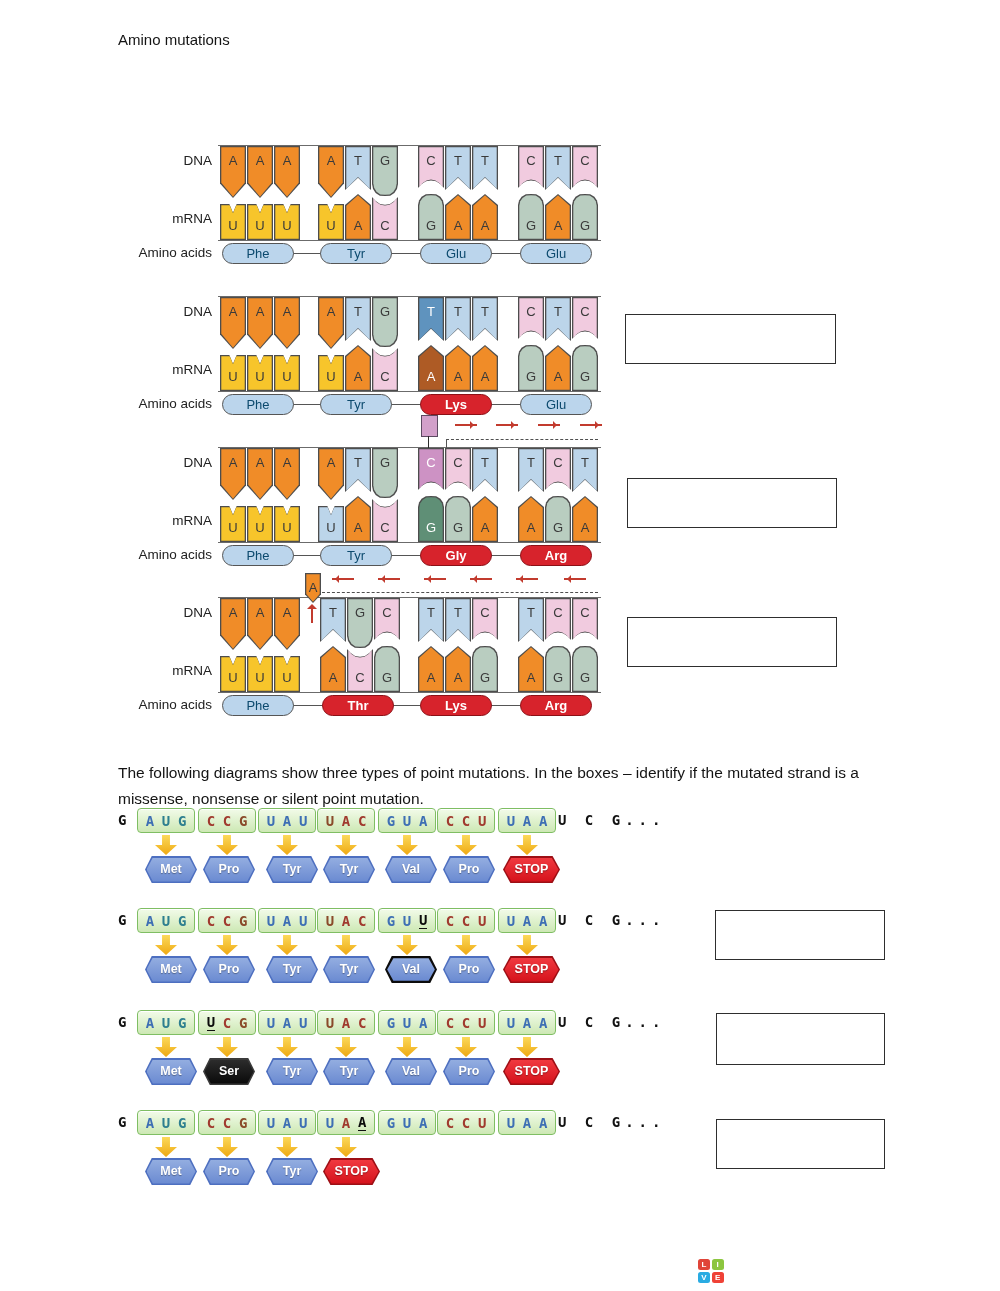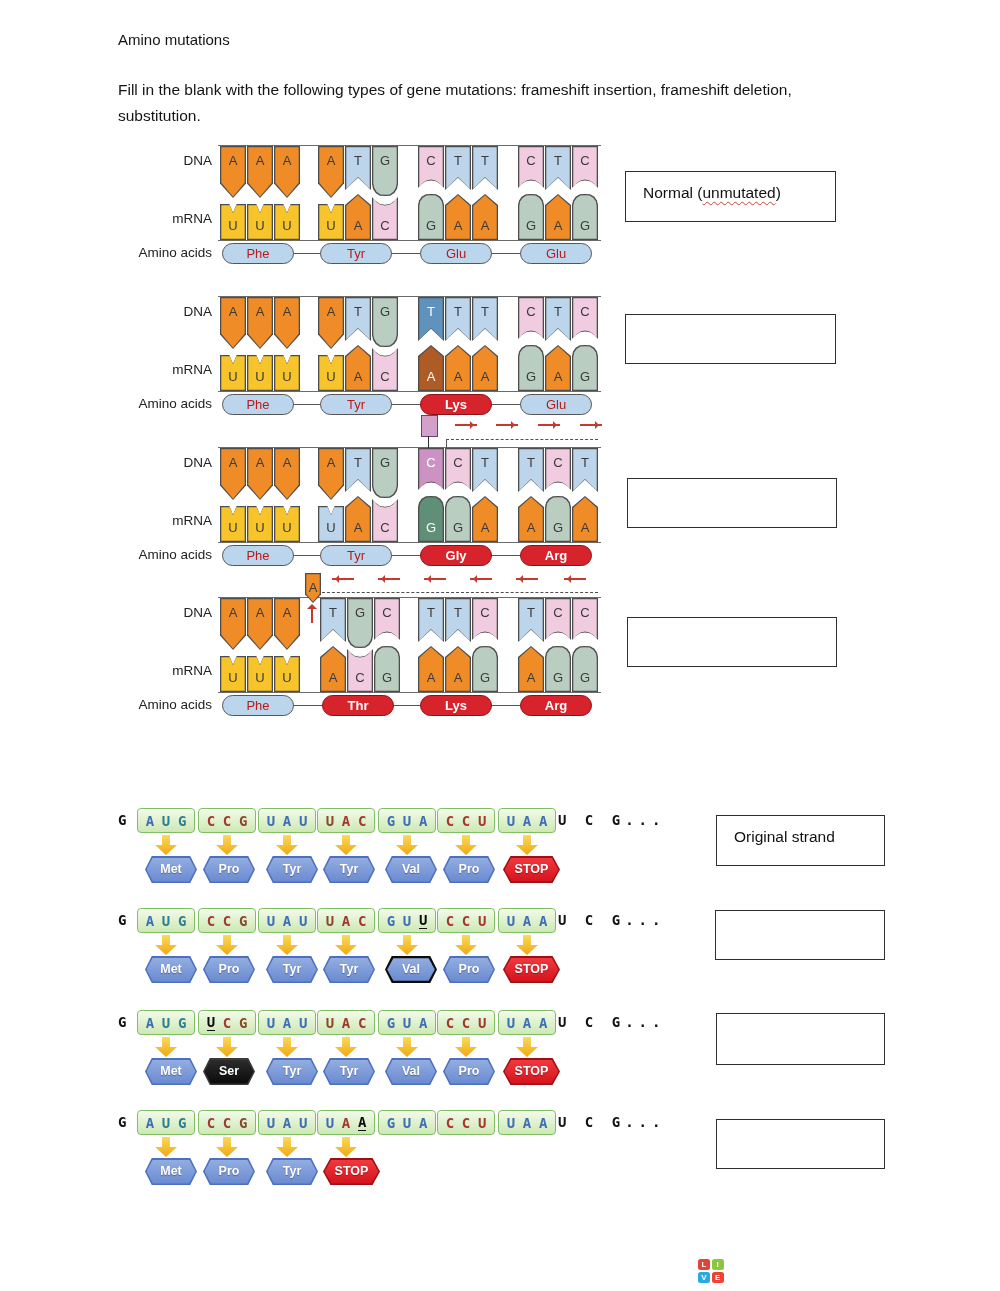--- a/index.html
+++ b/index.html
@@ -31,21 +31,21 @@
   .dna-t .ch{top:7px;} .mrna-t .ch{bottom:7px;}
   .s-pd{--cp:polygon(0% 0%,100% 0%,100% 72%,50% 100%,0% 72%);}
   .s-nb{--cp:polygon(0% 0%,100% 0%,100% 100%,50% 72%,0% 100%);}
   .s-db{--cp:polygon(0% 0%,100% 0%,100% 76%,96% 86%,86% 94%,70% 99.5%,50% 100%,30% 99.5%,14% 94%,4% 86%,0% 76%);}
   .s-cb{--cp:polygon(0% 0%,100% 0%,100% 100%,87% 91%,69% 84%,50% 82%,31% 84%,13% 91%,0% 100%);}
   .s-nt{--cp:polygon(0% 0%,36% 0%,50% 24%,64% 0%,100% 0%,100% 100%,0% 100%);}
   .s-pu{--cp:polygon(50% 0%,100% 24%,100% 100%,0% 100%,0% 24%);}
   .s-dt{--cp:polygon(0% 24%,4% 14%,14% 6%,30% 0.5%,50% 0%,70% 0.5%,86% 6%,96% 14%,100% 24%,100% 100%,0% 100%);}
   .s-ct{--cp:polygon(0% 0%,13% 9%,31% 16%,50% 18%,69% 16%,87% 9%,100% 0%,100% 100%,0% 100%);}
   .pill{position:absolute;height:21px;width:72px;border:1.3px solid #555;border-radius:11px;
-        display:flex;align-items:center;justify-content:center;font-size:13px;color:#b91c1c;
+        display:flex;align-items:center;justify-content:center;font-size:13px;color:#0c4a6e;
         background:#BBD5EC;z-index:1;box-sizing:border-box;}
   .pill.red{background:#D7232C;color:#fff;border-color:#8c1016;font-weight:bold;}
   .aline{position:absolute;border-top:1.4px solid #555;left:36px;right:42px;top:10px;}
   
   .ann{position:absolute;left:0;right:0;top:0;}
   .ra{position:absolute;width:22px;height:2px;background:#C23B2E;}
   .ra.r:after{content:"";position:absolute;right:-1px;top:-3.4px;border:4.4px solid transparent;border-left-color:#C23B2E;}
   .ra.l:before{content:"";position:absolute;left:-1px;top:-3.4px;border:4.4px solid transparent;border-right-color:#C23B2E;}
   .dash{position:absolute;border-top:1.7px dashed #4f4f4f;}
   .insbox{position:absolute;width:17px;height:22px;background:#D2A0CA;border:1.5px solid #5c4a62;box-sizing:border-box;}
@@ -83,21 +83,21 @@
   .lwgrid span{border-radius:2.5px;color:#fff;font-size:8px;font-weight:bold;display:flex;
                align-items:center;justify-content:center;font-family:"Liberation Sans",sans-serif;}
   .lwtext{font-size:28.5px;font-weight:bold;color:#1d3a6a;letter-spacing:-0.6px;margin-top:4px;}
 </style>
 </head>
 <body>
 
 <div class="page">
 
   <div class="ttl">Amino mutations</div>
-  <p class="para p1">Fill in the blank with the following types of gene mutations: frameshift insertion, frameshift deletion, substitution.</p>
+  <p class="para p2">The following diagrams show three types of point mutations.  In the boxes – identify if the mutated strand is a missense, nonsense or silent point mutation.</p>
 
   <div id="diagrams-mount">
       <div class="diagram" style="top: 145px;">
         <div class="rlabel" style="top: 8px;">DNA</div>
         <div class="rlabel" style="top: 66px;">mRNA</div>
         <div class="rlabel" style="top: 100px;">Amino acids</div>
         <div class="sline" style="top: 0px;"></div>
         <div class="sline" style="top: 95px;"></div>
         <div class="dcodon" style="left: 0px; top: 1px;">
           <div class="tile dna-t s-pd" style="height: 52px; --fill: #F08C28;">
@@ -1023,30 +1023,24 @@
           <span class="tx">Tyr</span>
         </div>
         <div class="hex stop" style="left: 205px; width: 57px;">
           <i class="b"></i>
           <i class="f"></i>
           <span class="tx">STOP</span>
         </div>
       </div>
     </div>
 
-  <div class="abox" style="left:625px;top:171px;width:211px;height:51px;">
-    <div class="t"><span>Normal (</span><span class="wavy">unmutated</span><span>)</span></div>
-  </div>
   <div class="abox" style="left:625px;top:314px;width:211px;height:50px;"></div>
   <div class="abox" style="left:627px;top:478px;width:210px;height:50px;"></div>
   <div class="abox" style="left:627px;top:617px;width:210px;height:50px;"></div>
 
-  <div class="abox" style="left:716px;top:815px;width:169px;height:51px;">
-    <div class="t">Original strand</div>
-  </div>
   <div class="abox" style="left:715px;top:910px;width:170px;height:50px;"></div>
   <div class="abox" style="left:716px;top:1013px;width:169px;height:52px;"></div>
   <div class="abox" style="left:716px;top:1119px;width:169px;height:50px;"></div>
 
   <div class="lw">
     <div class="lwgrid">
       <span style="background: rgb(224, 68, 56);">L</span>
       <span style="background: rgb(140, 198, 63);">I</span>
       <span style="background: rgb(41, 171, 226);">V</span>
       <span style="background: rgb(239, 65, 54);">E</span>

